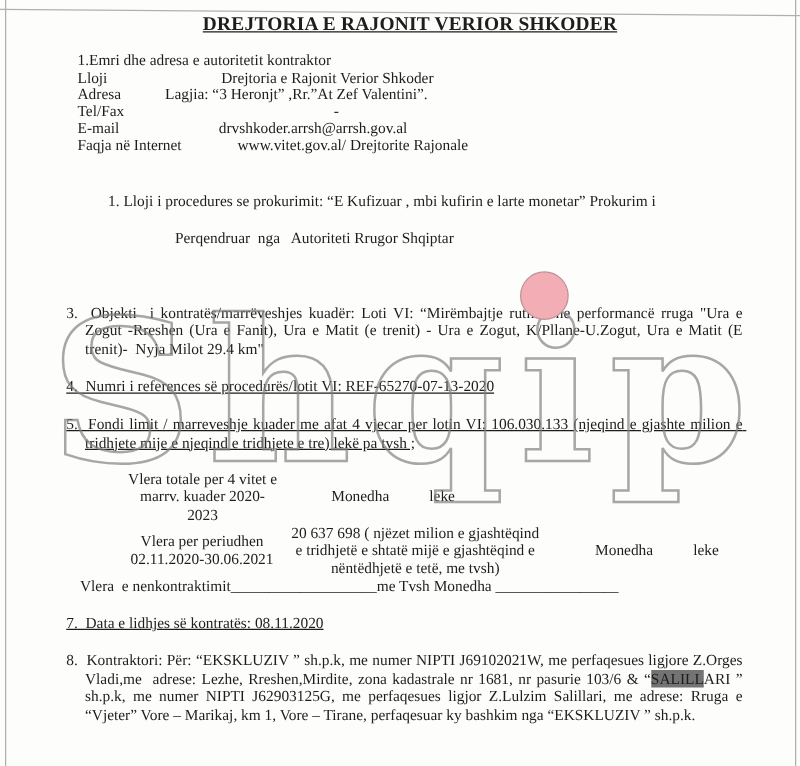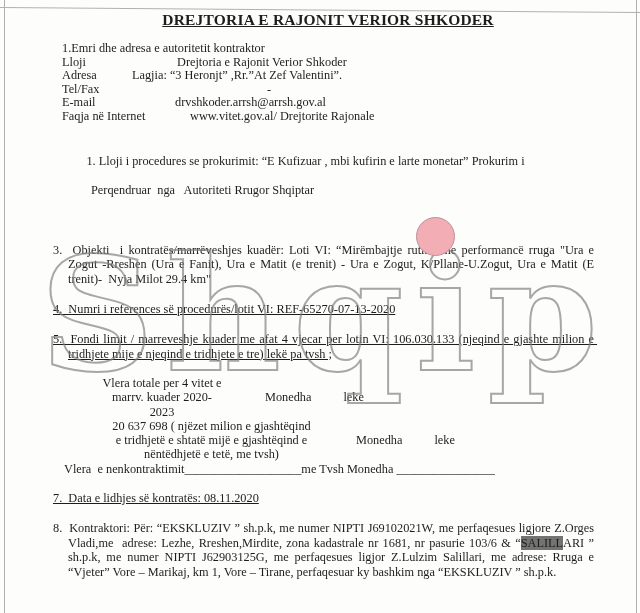--- a/index.html
+++ b/index.html
@@ -37,21 +37,21 @@
   .v-email{margin-left:113px;}
   .v-faqja{margin-left:128px;}
 
   .item{
     margin:0 0 16px -9px;
     padding-left:15px;text-indent:-15px;
     line-height:14.6px;
     white-space:pre-wrap;
   }
   .item.just{text-align:justify;}
-  .item .cont{display:block;text-indent:0;margin-left:23px;}
+  .item .cont{display:block;text-indent:0;margin-left:72px;}
   .tight{margin-bottom:15px;text-decoration:underline;}
 
   .item6-head{margin:0 0 0 -9px;line-height:15px;white-space:pre-wrap;}
   .item6-head b{font-weight:bold;}
 
   .vtable{margin-left:-9px;width:522px;}
   .vrow{display:flex;align-items:center;margin-left:48px;}
   .vlabel{width:122px;text-align:center;line-height:14.2px;}
   .vamount{width:205px;margin-left:8px;text-align:center;line-height:14.2px;}
   .vcur{display:flex;flex:1;align-items:center;text-align:right;}
@@ -133,20 +133,21 @@
 
     <div class="vtable">
       <div class="vrow">
         <div class="vlabel">Vlera  totale per 4 vitet e marrv. kuader 2020-2023</div>
         <div class="vcur">
           <span class="cur-label">Monedha</span>
           <span class="cur-value">leke</span>
         </div>
       </div>
       <div class="vrow">
+        <div class="vlabel">Vlera per periudhen 02.11.2020-30.06.2021</div>
         <div class="vamount">20 637 698 ( njëzet milion e gjashtëqind e tridhjetë e shtatë mijë e gjashtëqind e nëntëdhjetë e tetë, me tvsh)</div>
         <div class="vcur">
           <span class="cur-label">Monedha</span>
           <span class="cur-value">leke</span>
         </div>
       </div>
     </div>
 
     <div class="subline">Vlera  e nenkontraktimit___________________me Tvsh Monedha ________________</div>
 

